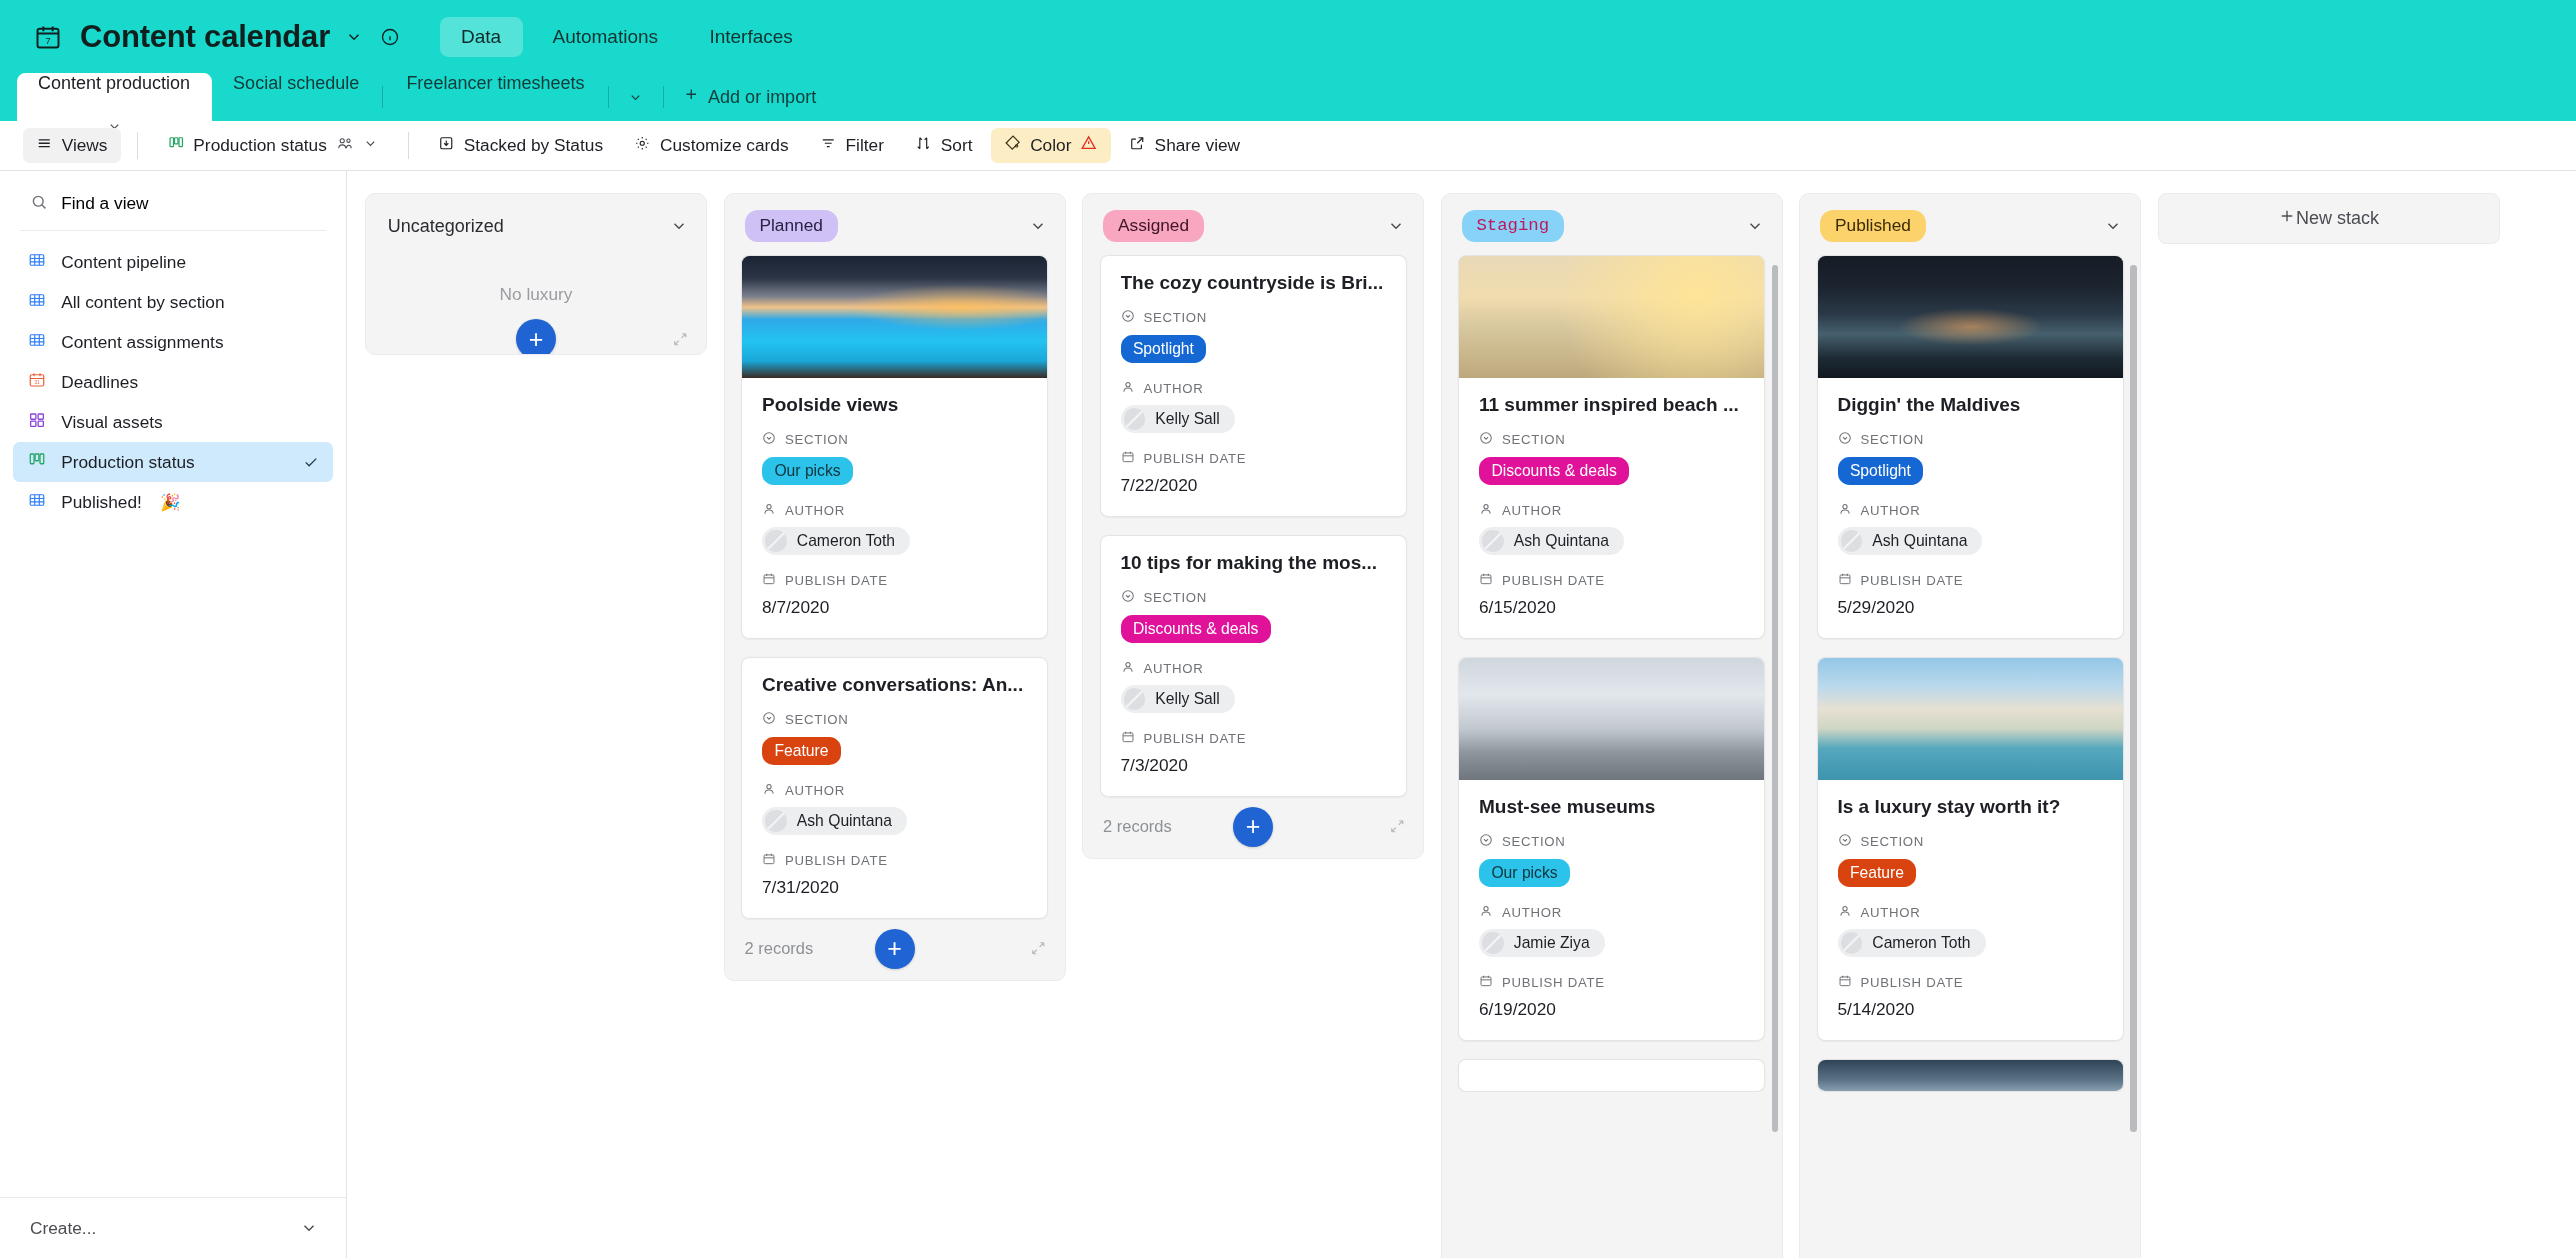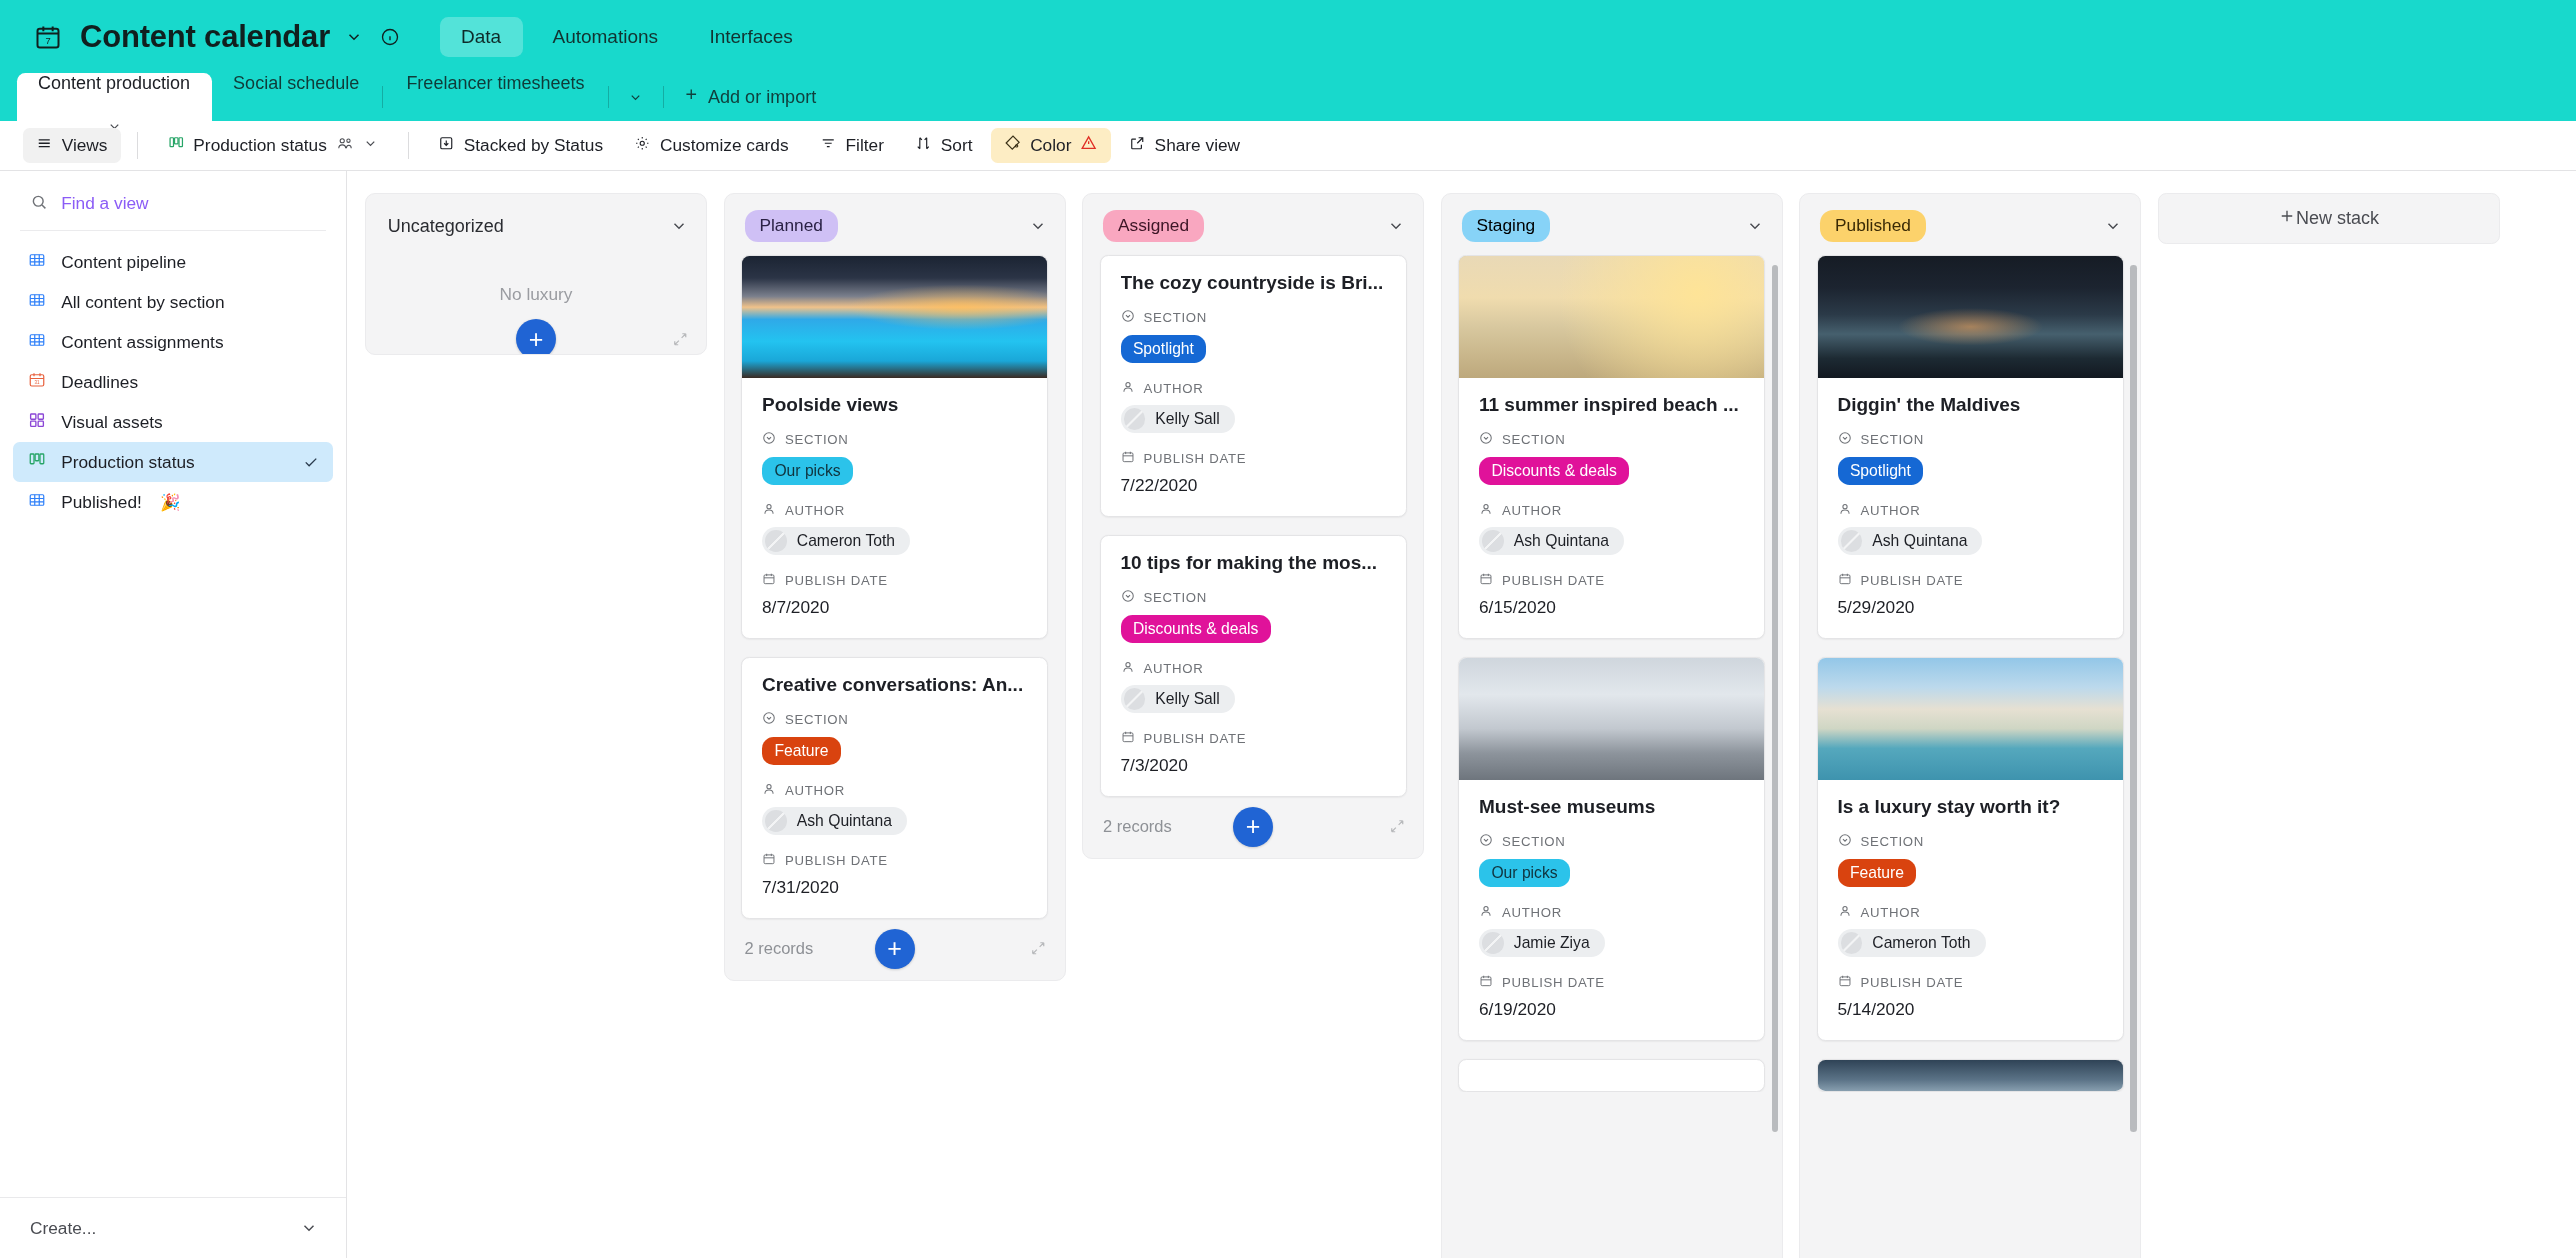--- a/index.html
+++ b/index.html
@@ -144,21 +144,21 @@
     flex-direction: column;
     position: relative;
   }
   .find-view {
     display: flex; align-items: center;
     gap: 13.2px;
     padding: 21.5px 20px 16.5px 30px;
   }
   .find-view-text {
     font-size: 17.3px;
-    color: #8b5cf6;
+    color: #000000;
     text-align: center;
   }
   .sb-sep { height:0.8px; background:#ebebed; margin: 0 20px; }
   .sb-list { padding: 11.6px 13.2px 0 13.2px; }
   .sb-item {
     display: flex;
     align-items: center;
     gap: 15px;
     height: 40px;
     padding: 0 13.2px 0 15px;
@@ -852,21 +852,21 @@
         <span class="expand-ic">
           <svg width="16.5" height="16.5" viewBox="0 0 24 24" fill="none" stroke="#6f7277" stroke-width="1.8">
             <path d="M4 20l6-6M4 20h5M4 20v-5M20 4l-6 6M20 4h-5M20 4v5"></path>
           </svg>
         </span>
       </div>
     </div>
 
     <div class="stack" style="height:1088px;">
       <div class="stack-head">
-        <span class="stack-pill" style="background:#87d3f7;color:#000000;">Staging</span>
+        <span class="stack-pill" style="background:#87d3f7;color:#be185d;font-family:Liberation Mono, monospace;">Staging</span>
         <span class="stack-chev">
           <svg width="18" height="18" viewBox="0 0 24 24" fill="none" stroke="#4a4c52" stroke-width="1.9">
               <path d="M6 9l6 6 6-6"></path>
             </svg>
         </span>
       </div>
       <div class="stack-body scrollable">
 
         <div class="card">
           <div class="card-img ph-sun"></div>

